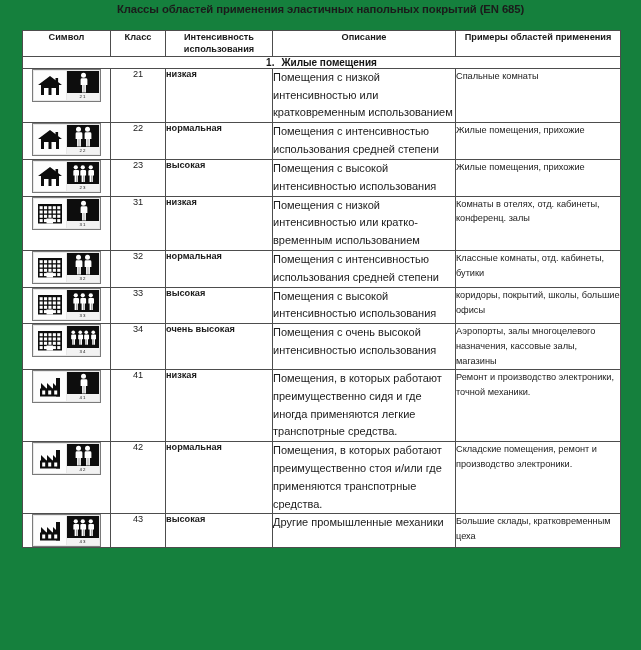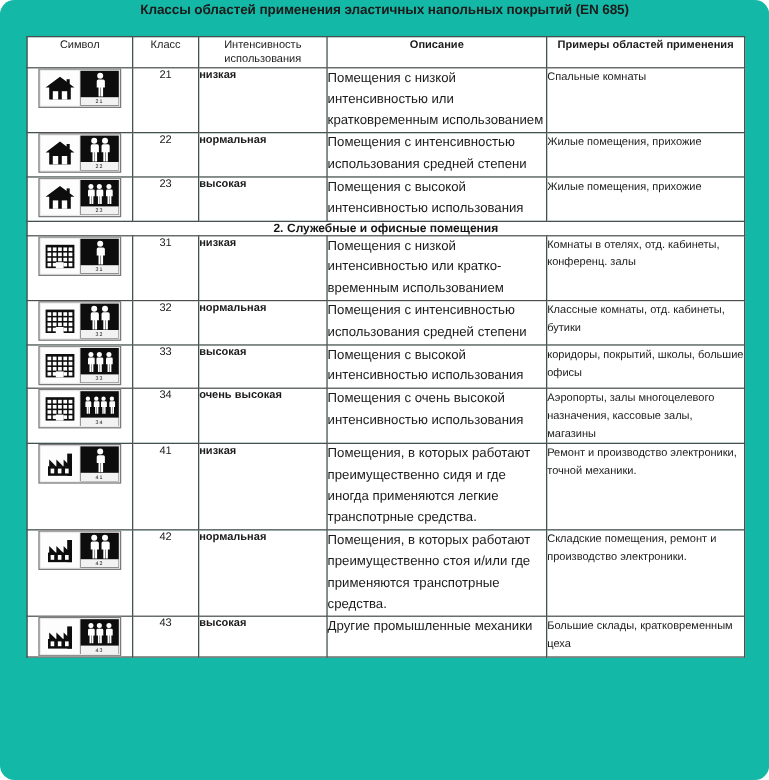--- a/index.html
+++ b/index.html
@@ -11,22 +11,21 @@
     width: 641px;
     height: 650px;
     font-family: "Liberation Sans", "DejaVu Sans", sans-serif;
     color: #1a1a1a;
     overflow: hidden;
   }
   .page {
     position: relative;
     width: 641px;
     height: 650px;
-    background: #14b8a6;
-    border-radius: 12px;
+    background: #15803d;
   }
   .doc-title {
     position: absolute;
     top: 3px;
     left: 0;
     width: 641px;
     text-align: center;
     font-size: 11.3px;
     font-weight: bold;
     color: #1b1b1b;
@@ -49,21 +48,21 @@
   }
   
   col.c-sym   { width: 88px; }
   col.c-cls   { width: 55px; }
   col.c-int   { width: 107px; }
   col.c-desc  { width: 183px; }
   col.c-ex    { width: 165px; }
 
   thead th {
     text-align: center;
-    font-weight: normal;
+    font-weight: bold;
     font-size: 9.2px;
     padding: 6px 3px 7px 3px;
     vertical-align: top;
     line-height: 1.35;
     color: #1b1b1b;
   }
   th.h-desc, th.h-ex { font-weight: bold; }
 
   td.section-cell {
     text-align: center;
@@ -179,20 +178,23 @@
       <tr>
         <th class="h-sym">Символ</th>
         <th class="h-cls">Класс</th>
         <th class="h-int">Интенсивность использования</th>
         <th class="h-desc">Описание</th>
         <th class="h-ex">Примеры областей применения</th>
       </tr>
     </thead>
     <tbody id="tbody">
         <tr>
+          <td colspan="5" class="section-cell"><span class="num">1.</span><span>Жилые помещения</span></td>
+        </tr>
+        <tr>
           <td class="sym-cell"><span class="picto"><span class="picto-inner">
                 <span class="pane-left" style="display:flex;align-items:center;justify-content:center;">
                   <svg class="glyph" width="26" height="21" viewBox="0 0 26 21">
                     <path fill="#0d0d0d" d="M13 1 L25 10 L22 10 L22 20 L4 20 L4 10 L1 10 Z"></path>
                     <rect x="7" y="13" width="4.5" height="7" fill="#ffffff"></rect>
                     <rect x="14.5" y="13" width="4.5" height="7" fill="#ffffff"></rect>
                     <rect x="18.5" y="3" width="2.6" height="4" fill="#0d0d0d"></rect>
                   </svg>
                 </span>
                 <span class="pane-right">
@@ -264,23 +266,20 @@
                       <path fill="#ffffff" d="M2 6.3 h5 a1.4 1.4 0 0 1 1.4 1.4 v5.2 h-1.5 v7.6 h-1.7 v-7.6 h-0.4 v7.6 h-1.7 v-7.6 h-1.5 v-5.2 a1.4 1.4 0 0 1 1.4 -1.4 z"></path>
                     </svg>
                   </span>
                   <span class="num-strip">23</span>
                 </span>
               </span></span></td>
           <td class="cls-cell">23</td>
           <td class="int-cell">высокая</td>
           <td class="desc-cell">Помещения с высокой интенсивностью использования</td>
           <td class="ex-cell">Жилые помещения, прихожие</td>
-        </tr>
-        <tr>
-          <td colspan="5" class="section-cell sec-tight"><span class="num">2.</span><span>Служебные и офисные помещения</span></td>
         </tr>
         <tr>
           <td class="sym-cell"><span class="picto"><span class="picto-inner">
                 <span class="pane-left" style="display:flex;align-items:center;justify-content:center;">
                   <svg class="glyph" width="26" height="21" viewBox="0 0 26 21">
                     <rect x="1" y="1" width="24" height="19.5" fill="#0d0d0d"></rect>
                     <rect x="2.6" y="3.2" width="3.1" height="3.0" fill="#ffffff"></rect>
                     <rect x="7" y="3.2" width="3.1" height="3.0" fill="#ffffff"></rect>
                     <rect x="11.4" y="3.2" width="3.1" height="3.0" fill="#ffffff"></rect>
                     <rect x="15.8" y="3.2" width="3.1" height="3.0" fill="#ffffff"></rect>

